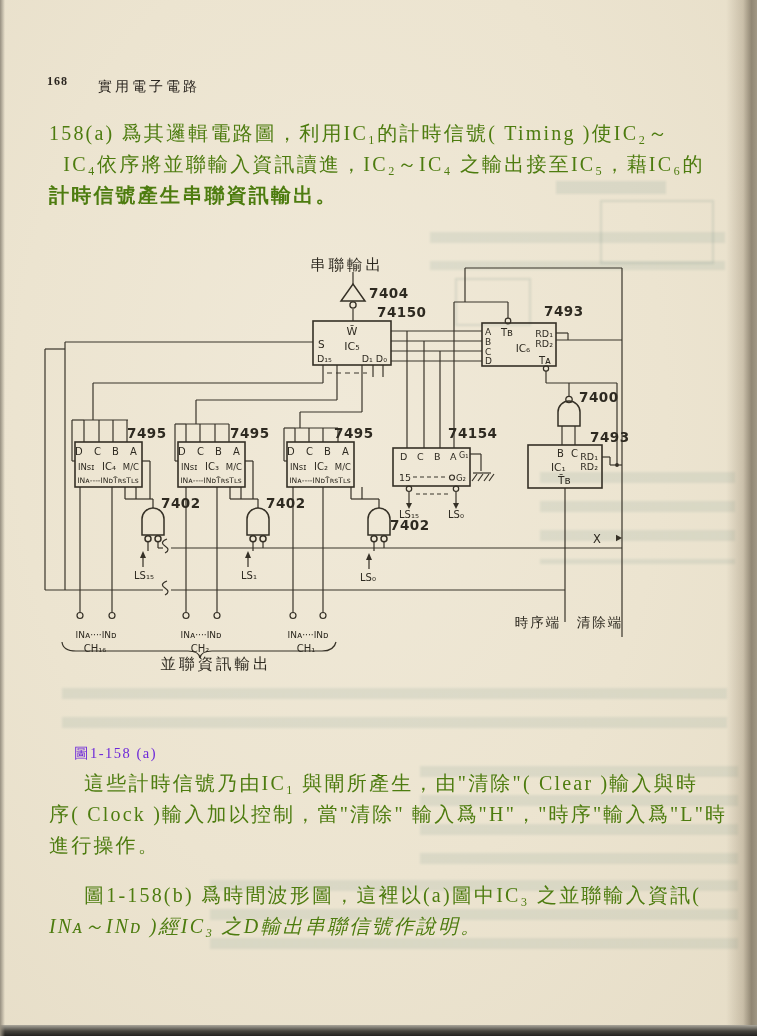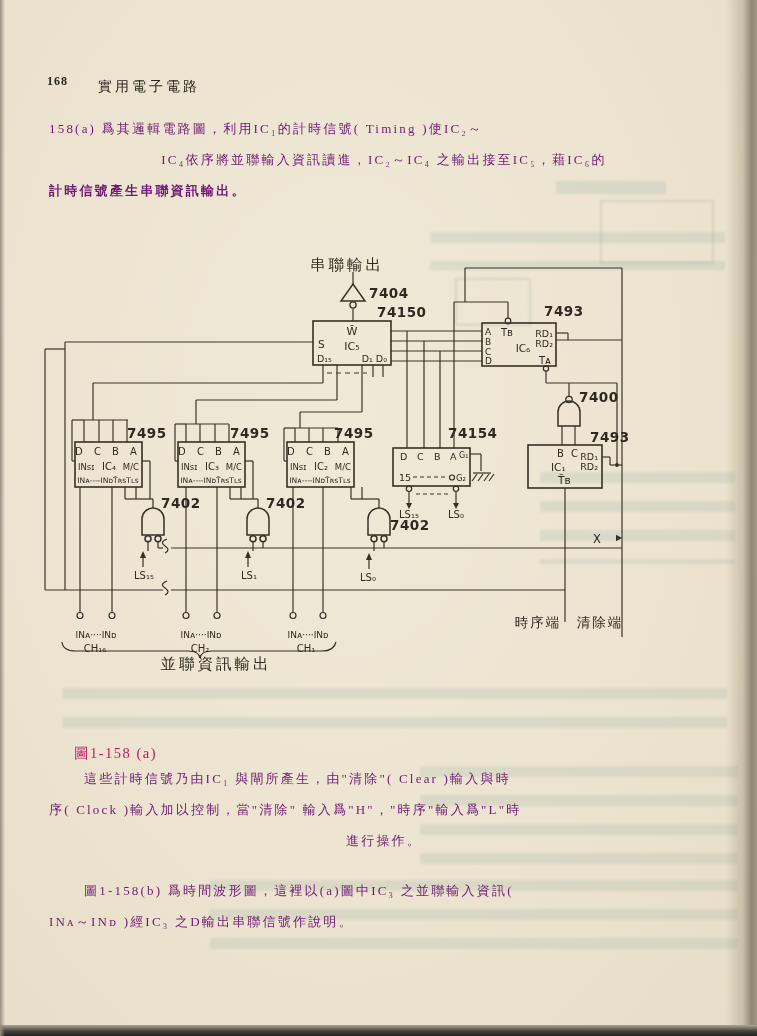--- a/index.html
+++ b/index.html
@@ -4,23 +4,23 @@
 <style>
   html,body{margin:0;padding:0;}
   body{width:757px;height:1036px;position:relative;overflow:hidden;
        font-family:"Liberation Serif","DejaVu Serif",serif;
        background:#ece4d0;}
   .paper{position:absolute;inset:0;
        background:radial-gradient(ellipse at 45% 40%, #f0e9d8 0%, #ece4d0 55%, #e6ddc7 100%);}
   .txt{position:absolute;color:#2b2620;white-space:nowrap;}
   .header-num{left:47px;top:74px;font-size:12px;font-weight:bold;letter-spacing:1px;}
   .header-title{left:98px;top:78px;font-size:14px;letter-spacing:3px;font-family:"Liberation Sans","DejaVu Sans",sans-serif;font-weight:normal;}
-  .bodyline{left:49px;width:670px;font-size:13px;letter-spacing:2.2px;color:#701a75;}
+  .bodyline{left:49px;width:670px;font-size:20px;letter-spacing:2.2px;color:#4d7c0f;}
   .indent{padding-left:35px;}
-  .caption{left:74px;top:744px;font-size:14.5px;letter-spacing:1.5px;color:#be185d;}
+  .caption{left:74px;top:744px;font-size:14.5px;letter-spacing:1.5px;color:#6d28d9;}
   svg text{font-family:"DejaVu Sans","Liberation Sans",sans-serif;fill:#2e2a21;}
   .pt{font-size:13.5px;font-weight:600;letter-spacing:.5px;}
   .cjk{font-size:15.5px;letter-spacing:3px;font-family:"Liberation Serif","DejaVu Serif",serif;}
   .cjk2{font-size:13.5px;letter-spacing:2px;font-family:"Liberation Serif","DejaVu Serif",serif;}
   .ghost{position:absolute;filter:blur(1.3px);pointer-events:none;}
   .glines{background:repeating-linear-gradient(to bottom, rgba(118,152,140,0.14) 0px, rgba(118,152,140,0.14) 11px, rgba(0,0,0,0) 11px, rgba(0,0,0,0) 29px);}
   .gbox{border:2px solid rgba(118,152,140,0.20);}
   .gbar{background:rgba(118,152,140,0.16);}
   .edge-right{position:absolute;top:0;left:726px;width:31px;height:1036px;
        background:linear-gradient(to right, rgba(0,0,0,0) 0%, rgba(120,104,80,0.28) 55%, rgba(92,81,63,0.62) 82%, rgba(104,94,76,0.55) 100%);}
@@ -316,20 +316,20 @@
   <text x="216" y="669" text-anchor="middle" class="cjk">並聯資訊輸出</text>
   <text x="538" y="627" text-anchor="middle" class="cjk2">時序端</text>
   <text x="600" y="627" text-anchor="middle" class="cjk2">清除端</text>
   <text x="597" y="543" text-anchor="middle" font-size="11.5">X</text>
 </svg>
 
 <div class="txt caption">圖1-158 (a)</div>
 
 <div class="txt bodyline indent" style="top:770px;">這些計時信號乃由IC₁ 與閘所產生，由"清除"( Clear )輸入與時</div>
 <div class="txt bodyline" style="top:801px;">序( Clock )輸入加以控制，當"清除" 輸入爲"H"，"時序"輸入爲"L"時</div>
-<div class="txt bodyline" style="top:832px;text-align:center;">進行操作。</div>
+<div class="txt bodyline" style="top:832px;">進行操作。</div>
 
 <div class="txt bodyline indent" style="top:882px;">圖1-158(b) 爲時間波形圖，這裡以(a)圖中IC₃ 之並聯輸入資訊(</div>
-<div class="txt bodyline" style="top:913px;">INᴀ～INᴅ )經IC₃ 之D輸出串聯信號作說明。</div>
+<div class="txt bodyline" style="top:913px;font-style:italic;">INᴀ～INᴅ )經IC₃ 之D輸出串聯信號作說明。</div>
 
 <div class="edge-right"></div>
 <div class="edge-bottom"></div>
 <div class="edge-left"></div>
 
 </body></html>

